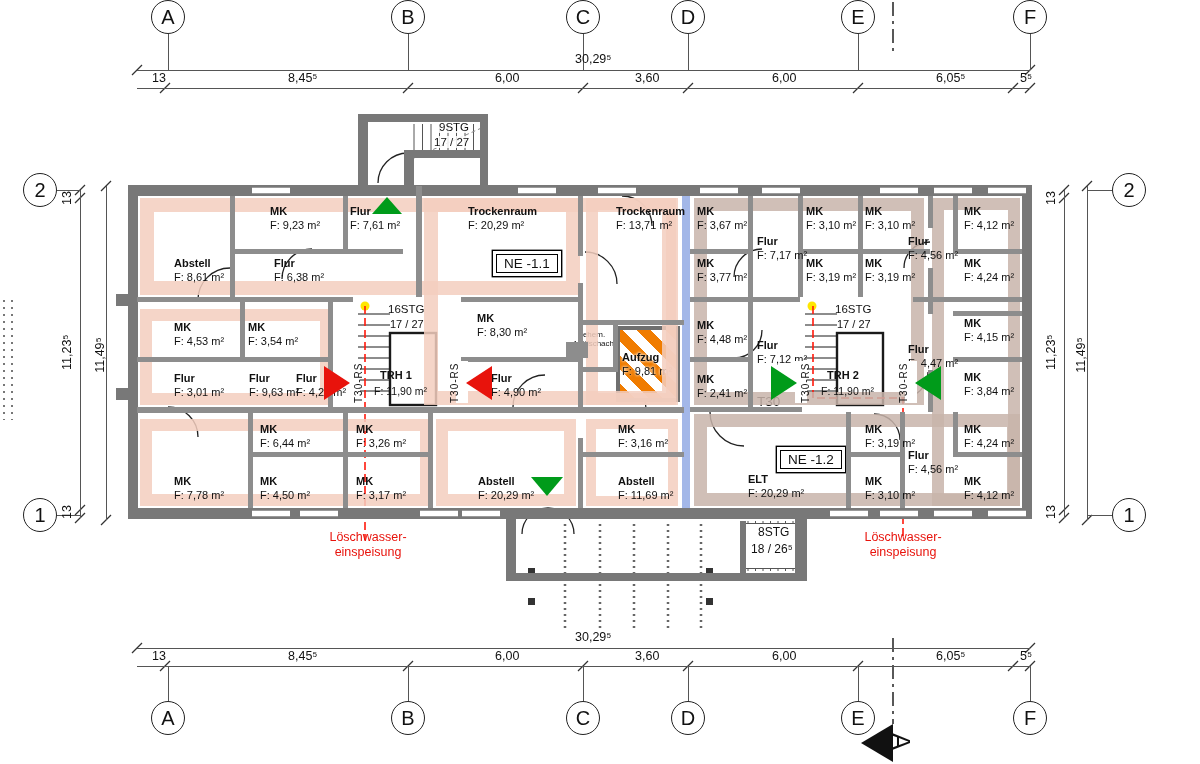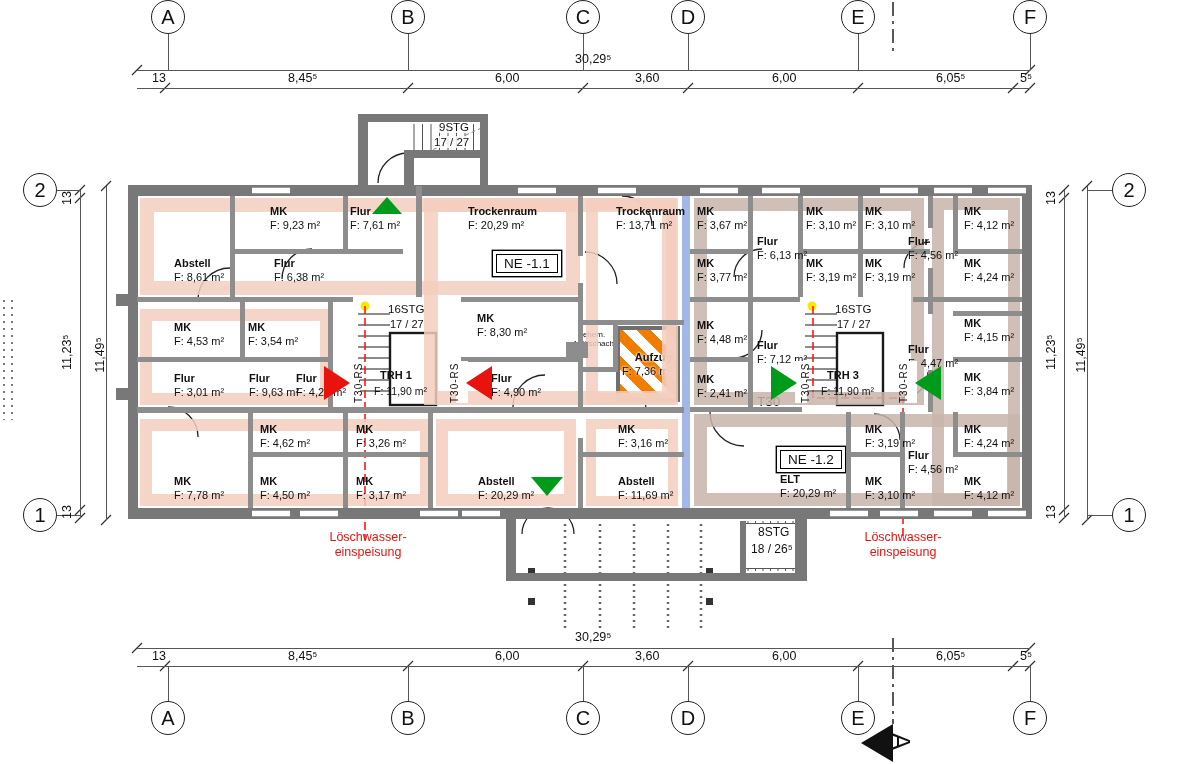--- a/index.html
+++ b/index.html
@@ -144,23 +144,23 @@
   <div class="nebox" style="left:496px;top:254px;">NE -1.1</div>
   <div class="nebox" style="left:780px;top:450px;">NE -1.2</div>
   <div class="abs" style="left:757px;top:394px;font-size:13.5px;color:#111;">T30</div>
 
   <div class="abs small" style="left:574px;top:330px;width:40px;">
     <span>ehem.</span><br>
     <span>Müllschacht</span>
   </div>
 
   <div class="hatch" style="left:616px;top:326px;width:64px;height:76px;"></div>
-  <div class="room" style="left:622px;top:350px;text-shadow:0 0 3px #fff,0 0 3px #fff;text-align:right;">
+  <div class="room" style="left:622px;top:350px;text-shadow:0 0 3px #fff,0 0 3px #fff;">
     <div class="n">Aufzug</div>
-    <div>F: 7,36 m²</div>
+    <div>F: 9,81 m²</div>
   </div>
 
   <div class="stairlbl" style="left:437px;top:121px;">9STG</div>
   <div class="stairlbl" style="left:432px;top:136px;">17 / 27</div>
   <div class="abs" style="left:744px;top:523px;width:58px;height:46px;background:#fff;border:1px solid #555;box-sizing:border-box;"></div>
   <div class="stairlbl" style="left:756px;top:525px;font-size:12px;">8STG</div>
   <div class="stairlbl" style="left:749px;top:542px;font-size:12px;">18 / 26⁵</div>
 
   <div class="redtext" style="left:308px;top:530px;width:120px;">
     <span>Löschwasser-</span><br>
@@ -354,21 +354,21 @@
     <div class="room" style="left: 249px; top: 371px;">
       <div class="n">Flur</div>
       <div>F: 9,63 m²</div>
     </div>
     <div class="room" style="left: 296px; top: 371px;">
       <div class="n">Flur</div>
       <div>F: 4,26 m²</div>
     </div>
     <div class="room" style="left: 260px; top: 422px;">
       <div class="n">MK</div>
-      <div>F: 4,62 m²</div>
+      <div>F: 6,44 m²</div>
     </div>
     <div class="room" style="left: 356px; top: 422px;">
       <div class="n">MK</div>
       <div>F: 3,26 m²</div>
     </div>
     <div class="room" style="left: 174px; top: 474px;">
       <div class="n">MK</div>
       <div>F: 7,78 m²</div>
     </div>
     <div class="room" style="left: 260px; top: 474px;">
@@ -414,21 +414,21 @@
     <div class="room" style="left: 806px; top: 204px;">
       <div class="n">MK</div>
       <div>F: 3,10 m²</div>
     </div>
     <div class="room" style="left: 865px; top: 204px;">
       <div class="n">MK</div>
       <div>F: 3,10 m²</div>
     </div>
     <div class="room" style="left: 757px; top: 234px;">
       <div class="n">Flur</div>
-      <div>F: 6,13 m²</div>
+      <div>F: 7,17 m²</div>
     </div>
     <div class="room" style="left: 697px; top: 256px;">
       <div class="n">MK</div>
       <div>F: 3,77 m²</div>
     </div>
     <div class="room" style="left: 806px; top: 256px;">
       <div class="n">MK</div>
       <div>F: 3,19 m²</div>
     </div>
     <div class="room" style="left: 865px; top: 256px;">
@@ -440,21 +440,21 @@
       <div>F: 4,48 m²</div>
     </div>
     <div class="room" style="left: 757px; top: 338px;">
       <div class="n">Flur</div>
       <div>F: 7,12 m²</div>
     </div>
     <div class="room" style="left: 697px; top: 372px;">
       <div class="n">MK</div>
       <div>F: 2,41 m²</div>
     </div>
-    <div class="room" style="left: 748px; top: 472px; margin-left: 32px;">
+    <div class="room" style="left: 748px; top: 472px;">
       <div class="n">ELT</div>
       <div>F: 20,29 m²</div>
     </div>
     <div class="room" style="left: 865px; top: 422px;">
       <div class="n">MK</div>
       <div>F: 3,19 m²</div>
     </div>
     <div class="room" style="left: 865px; top: 474px;">
       <div class="n">MK</div>
       <div>F: 3,10 m²</div>
@@ -502,21 +502,21 @@
     <div class="corelbl" style="left: 374px; top: 385px; font-size: 10.5px;">F: 11,90 m²</div>
     <div class="abs" style="left: 348px; top: 361px; width: 12px; height: 42px; background: rgb(255, 255, 255); position: absolute;"></div>
     <div class="abs" style="left: 456px; top: 361px; width: 12px; height: 42px; background: rgb(255, 255, 255); position: absolute;"></div>
     <div class="vtext" style="left: 353px; top: 335px; height: 68px;">T30-RS</div>
     <div class="vtext" style="left: 449px; top: 335px; height: 68px;">T30-RS</div>
     <div class="tri" style="left: 324px; top: 366px; border-top: 17px solid transparent; border-bottom: 17px solid transparent; border-left: 26px solid rgb(232, 19, 12);"></div>
     <div class="tri" style="left: 466px; top: 366px; border-top: 17px solid transparent; border-bottom: 17px solid transparent; border-right: 26px solid rgb(232, 19, 12);"></div>
     <div class="core" style="left: 799px; top: 297px; width: 114px; height: 114px; background: rgba(140, 178, 139, 0.92); z-index: -1;"></div>
     <div class="corelbl" style="left: 835px; top: 303px; font-size: 11.5px;">16STG</div>
     <div class="corelbl" style="left: 837px; top: 318px;">17 / 27</div>
-    <div class="corelbl n" style="left: 827px; top: 369px; font-weight: bold;">TRH 3</div>
+    <div class="corelbl n" style="left: 827px; top: 369px; font-weight: bold;">TRH 2</div>
     <div class="corelbl" style="left: 821px; top: 385px; font-size: 10.5px;">F: 11,90 m²</div>
     <div class="abs" style="left: 795px; top: 361px; width: 12px; height: 42px; background: rgb(255, 255, 255); position: absolute;"></div>
     <div class="abs" style="left: 905px; top: 361px; width: 12px; height: 42px; background: rgb(255, 255, 255); position: absolute;"></div>
     <div class="vtext" style="left: 800px; top: 335px; height: 68px;">T30-RS</div>
     <div class="vtext" style="left: 898px; top: 335px; height: 68px;">T30-RS</div>
     <div class="tri" style="left: 771px; top: 366px; border-top: 17px solid transparent; border-bottom: 17px solid transparent; border-left: 26px solid rgb(0, 155, 26);"></div>
     <div class="tri" style="left: 915px; top: 366px; border-top: 17px solid transparent; border-bottom: 17px solid transparent; border-right: 26px solid rgb(0, 155, 26);"></div>
     <div class="tri" style="left: 372px; top: 197px; border-left: 15px solid transparent; border-right: 15px solid transparent; border-bottom: 17px solid rgb(0, 155, 26);"></div>
     <div class="tri" style="left: 531px; top: 477px; border-left: 16px solid transparent; border-right: 16px solid transparent; border-top: 19px solid rgb(0, 155, 26);"></div>
   </div>

